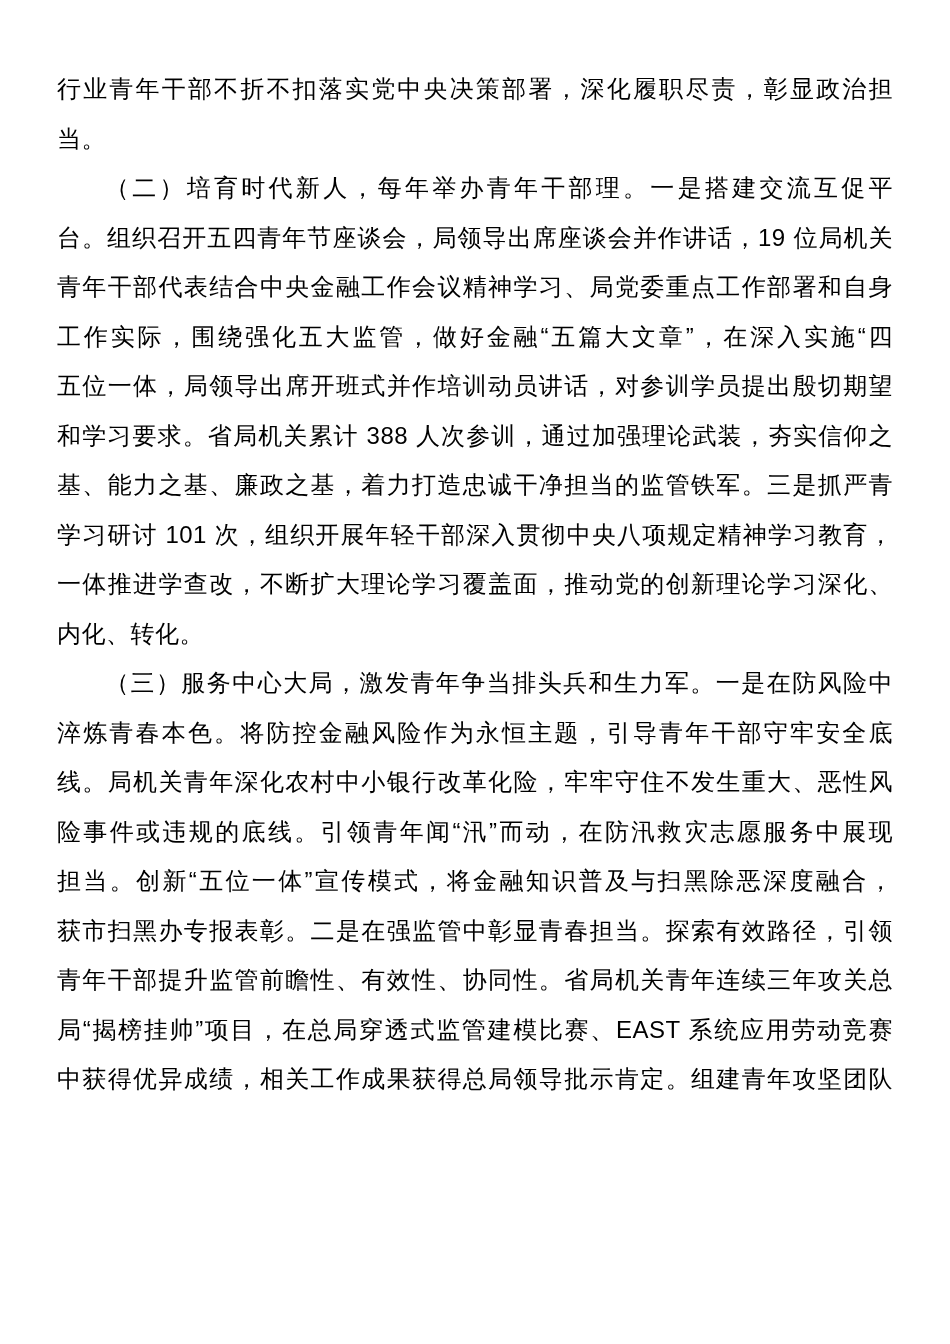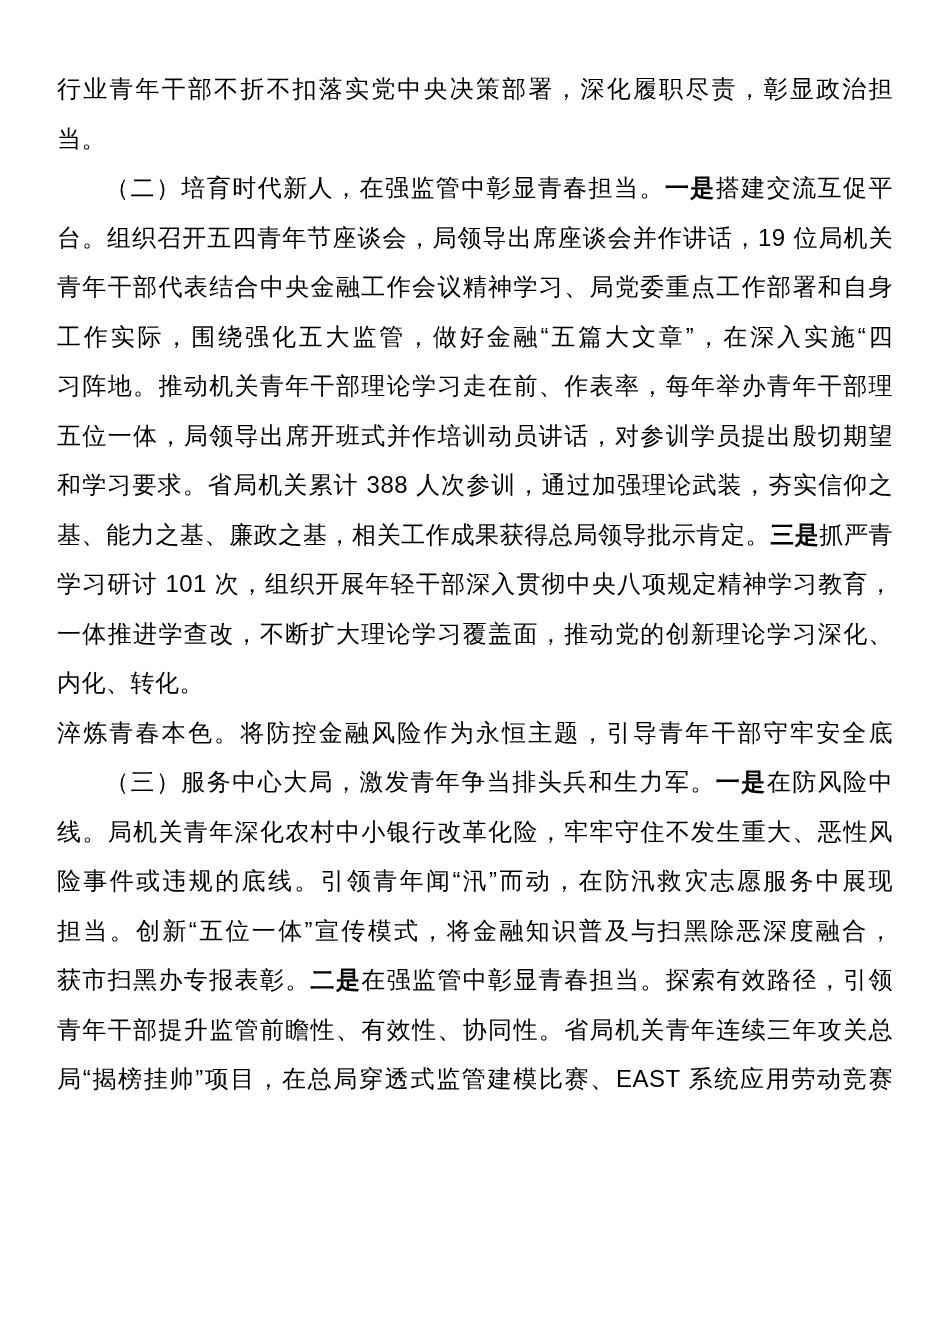--- a/index.html
+++ b/index.html
@@ -34,43 +34,43 @@
     .line.justify {
       text-align-last: justify;
     }
     .line.indent {
       text-indent: 48px;
     }
     .run {
       font-weight: 400;
     }
     .run.bold {
-      font-weight: 700;
+      font-weight: 400;
     }
   </style>
 </head>
 <body>
 
 <div class="page">
   <div class="text-block">
       <div class="line justify"><span class="run">行业青年干部不折不扣落实党中央决策部署，深化履职尽责，彰显政治担</span></div>
       <div class="line"><span class="run">当。</span></div>
-      <div class="line justify indent"><span class="run">（二）培育时代新人，在强监管中彰显青春担当。</span><span class="run bold">一是</span><span class="run">搭建交流互促平</span></div>
+      <div class="line justify indent"><span class="run">（二）培育时代新人，每年举办青年干部理。</span><span class="run bold">一是</span><span class="run">搭建交流互促平</span></div>
       <div class="line justify"><span class="run">台。组织召开五四青年节座谈会，局领导出席座谈会并作讲话，19 位局机关</span></div>
       <div class="line justify"><span class="run">青年干部代表结合中央金融工作会议精神学习、局党委重点工作部署和自身</span></div>
       <div class="line justify"><span class="run">工作实际，围绕强化五大监管，做好金融“五篇大文章”，在深入实施“四</span></div>
-      <div class="line justify"><span class="run">习阵地。推动机关青年干部理论学习走在前、作表率，每年举办青年干部理</span></div>
       <div class="line justify"><span class="run">五位一体，局领导出席开班式并作培训动员讲话，对参训学员提出殷切期望</span></div>
       <div class="line justify"><span class="run">和学习要求。省局机关累计 388 人次参训，通过加强理论武装，夯实信仰之</span></div>
-      <div class="line justify"><span class="run">基、能力之基、廉政之基，相关工作成果获得总局领导批示肯定。</span><span class="run bold">三是</span><span class="run">抓严青</span></div>
+      <div class="line justify"><span class="run">基、能力之基、廉政之基，着力打造忠诚干净担当的监管铁军。</span><span class="run bold">三是</span><span class="run">抓严青</span></div>
       <div class="line justify"><span class="run">学习研讨 101 次，组织开展年轻干部深入贯彻中央八项规定精神学习教育，</span></div>
       <div class="line justify"><span class="run">一体推进学查改，不断扩大理论学习覆盖面，推动党的创新理论学习深化、</span></div>
       <div class="line"><span class="run">内化、转化。</span></div>
+      <div class="line justify indent"><span class="run">（三）服务中心大局，激发青年争当排头兵和生力军。</span><span class="run bold">一是</span><span class="run">在防风险中</span></div>
       <div class="line justify"><span class="run">淬炼青春本色。将防控金融风险作为永恒主题，引导青年干部守牢安全底</span></div>
-      <div class="line justify indent"><span class="run">（三）服务中心大局，激发青年争当排头兵和生力军。</span><span class="run bold">一是</span><span class="run">在防风险中</span></div>
       <div class="line justify"><span class="run">线。局机关青年深化农村中小银行改革化险，牢牢守住不发生重大、恶性风</span></div>
       <div class="line justify"><span class="run">险事件或违规的底线。引领青年闻“汛”而动，在防汛救灾志愿服务中展现</span></div>
       <div class="line justify"><span class="run">担当。创新“五位一体”宣传模式，将金融知识普及与扫黑除恶深度融合，</span></div>
       <div class="line justify"><span class="run">获市扫黑办专报表彰。</span><span class="run bold">二是</span><span class="run">在强监管中彰显青春担当。探索有效路径，引领</span></div>
       <div class="line justify"><span class="run">青年干部提升监管前瞻性、有效性、协同性。省局机关青年连续三年攻关总</span></div>
       <div class="line justify"><span class="run">局“揭榜挂帅”项目，在总局穿透式监管建模比赛、EAST 系统应用劳动竞赛</span></div>
+      <div class="line justify"><span class="run">中获得优异成绩，相关工作成果获得总局领导批示肯定。组建青年攻坚团队</span></div>
     </div>
 </div>
 
 </body></html>

